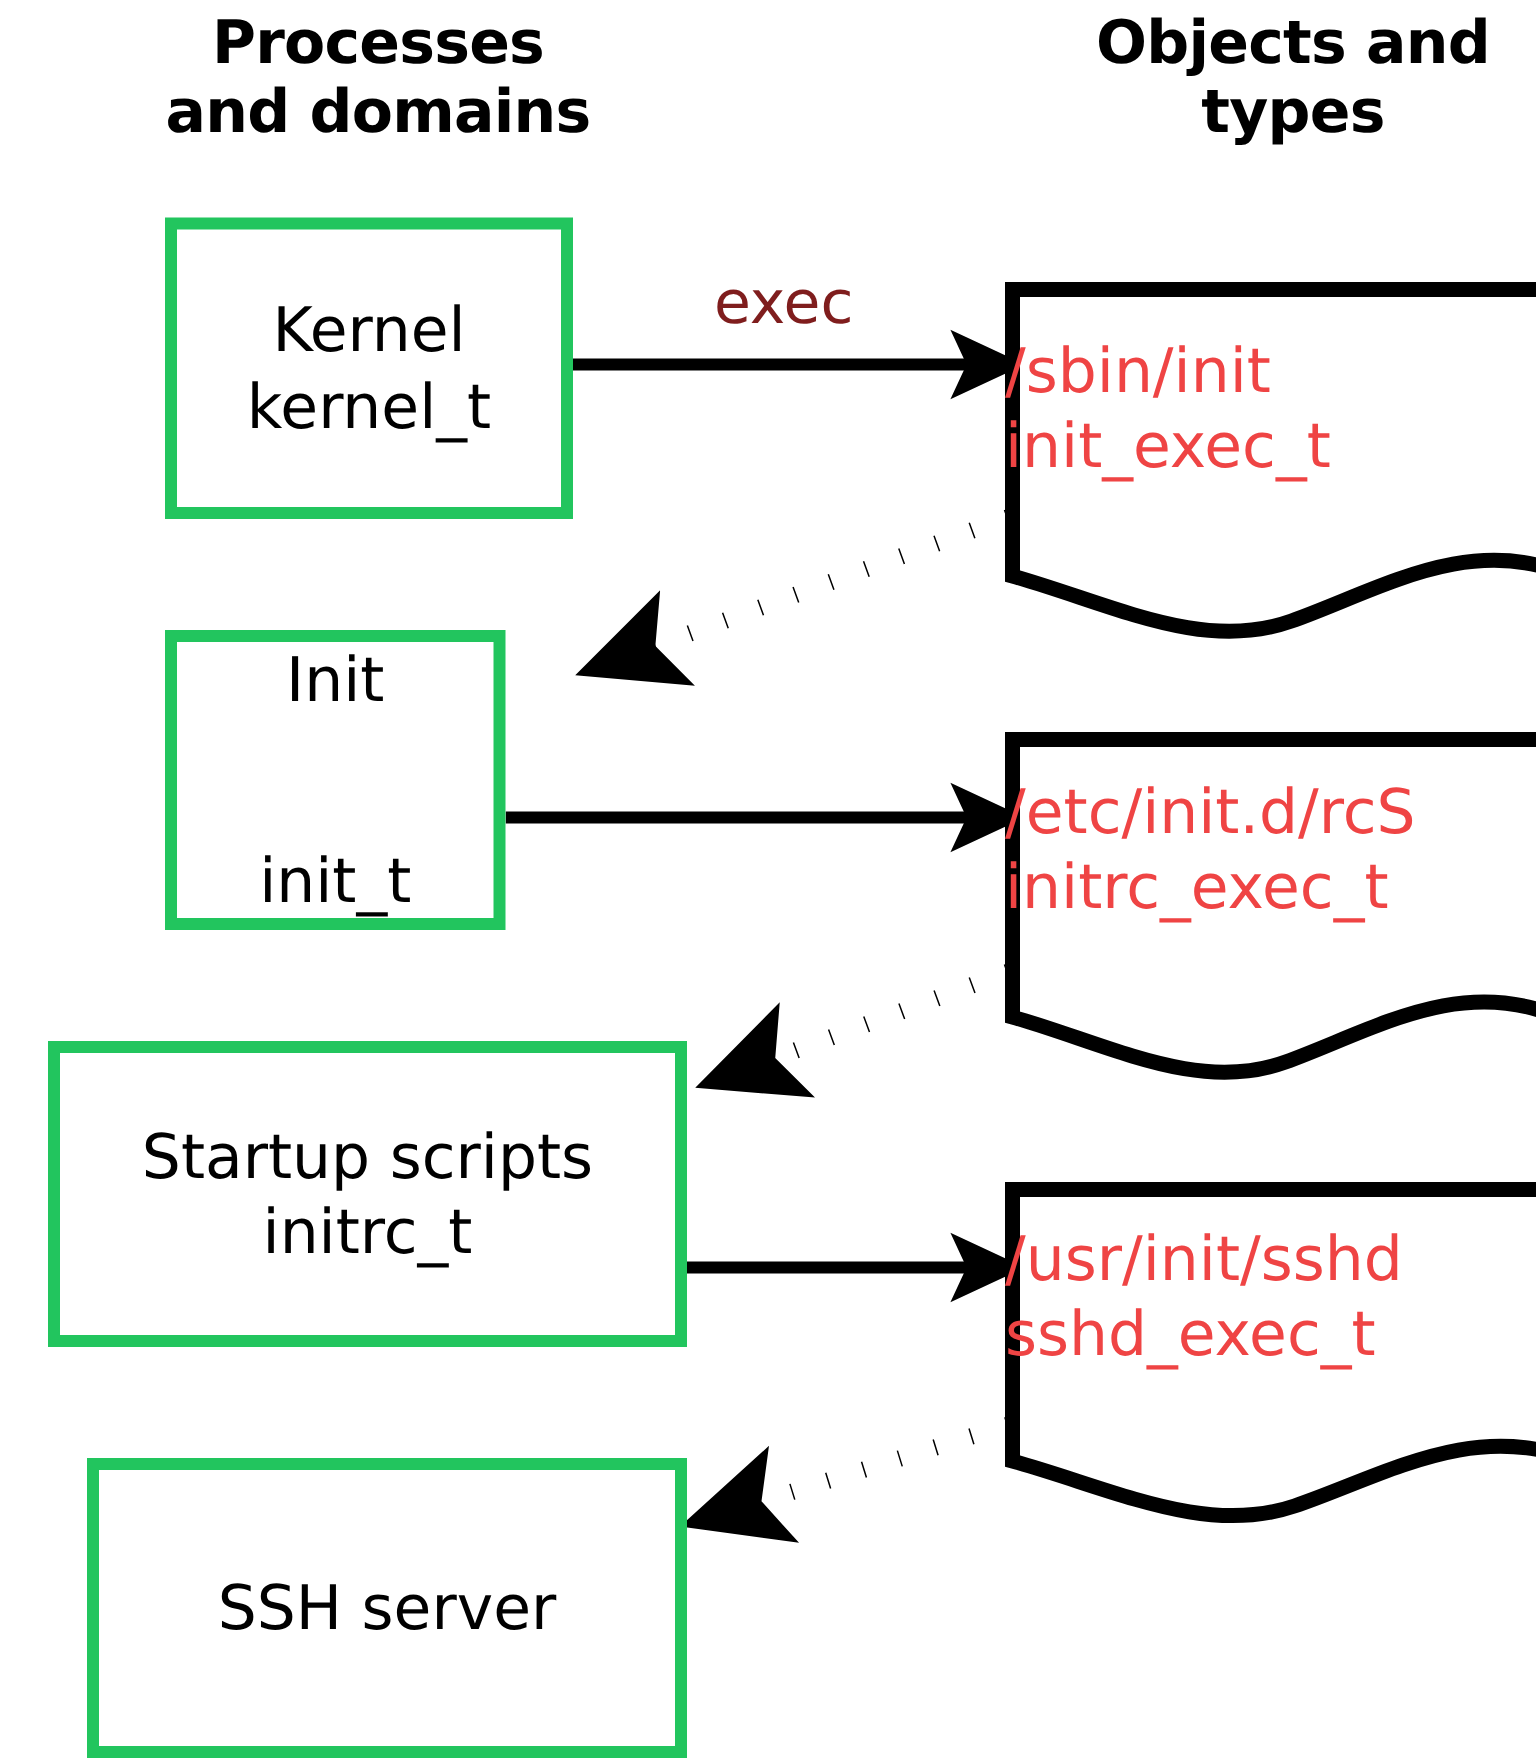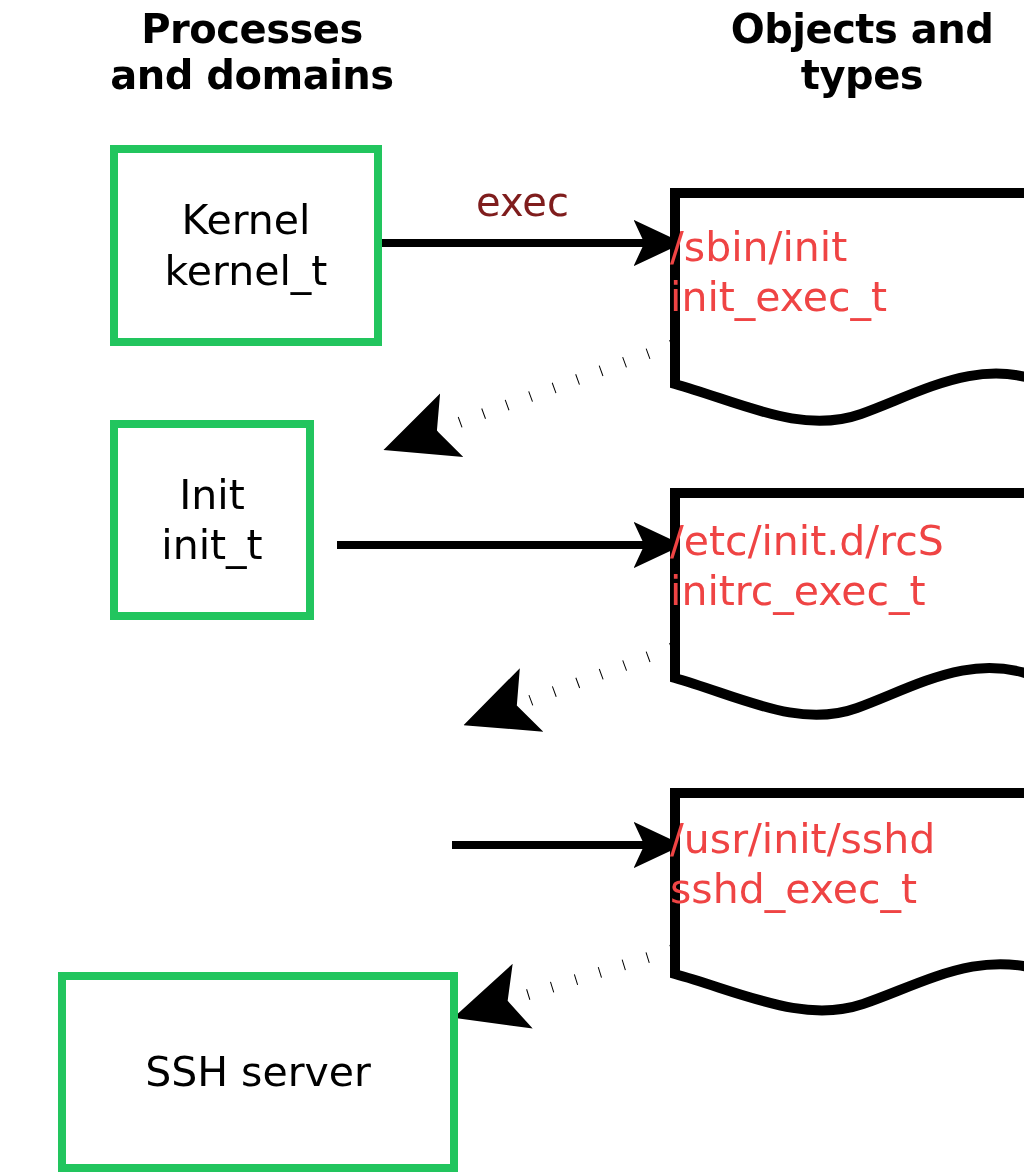--- a/index.html
+++ b/index.html
@@ -121,25 +121,29 @@
     <line x1="640" y1="950" x2="430" y2="1015" stroke="#000000" stroke-width="11" stroke-linecap="butt" stroke-dasharray="1 24" marker-end="url(#arrowDotted)"></line>
   </svg>
 
   <div class="edge-label" style="left:444px; top:182px;">exec</div>
 
   <div class="proc-box" style="left:78px; top:145px; width:272px; height:201px;">
     <span class="l1">Kernel</span>
     <span class="l2">kernel_t</span>
   </div>
 
-  <div class="proc-box" style="left:78px; top:420px; width:204px; height:200px;">
+  <div class="proc-box" style="left:78px; top:420px; width:227px; height:200px;justify-content:space-between;">
     <span class="l1">Init</span>
     <span class="l2">init_t</span>
   </div>
 
+  <div class="proc-box" style="left:0px; top:694px; width:426px; height:204px;">
+    <span class="l1">Startup scripts</span>
+    <span class="l2">initrc_t</span>
+  </div>
 
   <div class="proc-box" style="left:26px; top:972px; width:400px; height:200px;">
     <span class="l1">SSH server</span>
   </div>
 
   <div class="doc-shape" style="left:638px; top:188px; width:382px; height:238px;">
     <svg viewBox="0 0 382 238" preserveAspectRatio="none">
       <path d="M 5 5 L 377 5 L 377 196 C 310 167 250 205 191 226 C 132 247 72 215 5 196 Z" fill="#ffffff" stroke="#000000" stroke-width="10" stroke-linejoin="miter"></path>
     </svg>
     <div class="doc-label" style="top:34px;">

